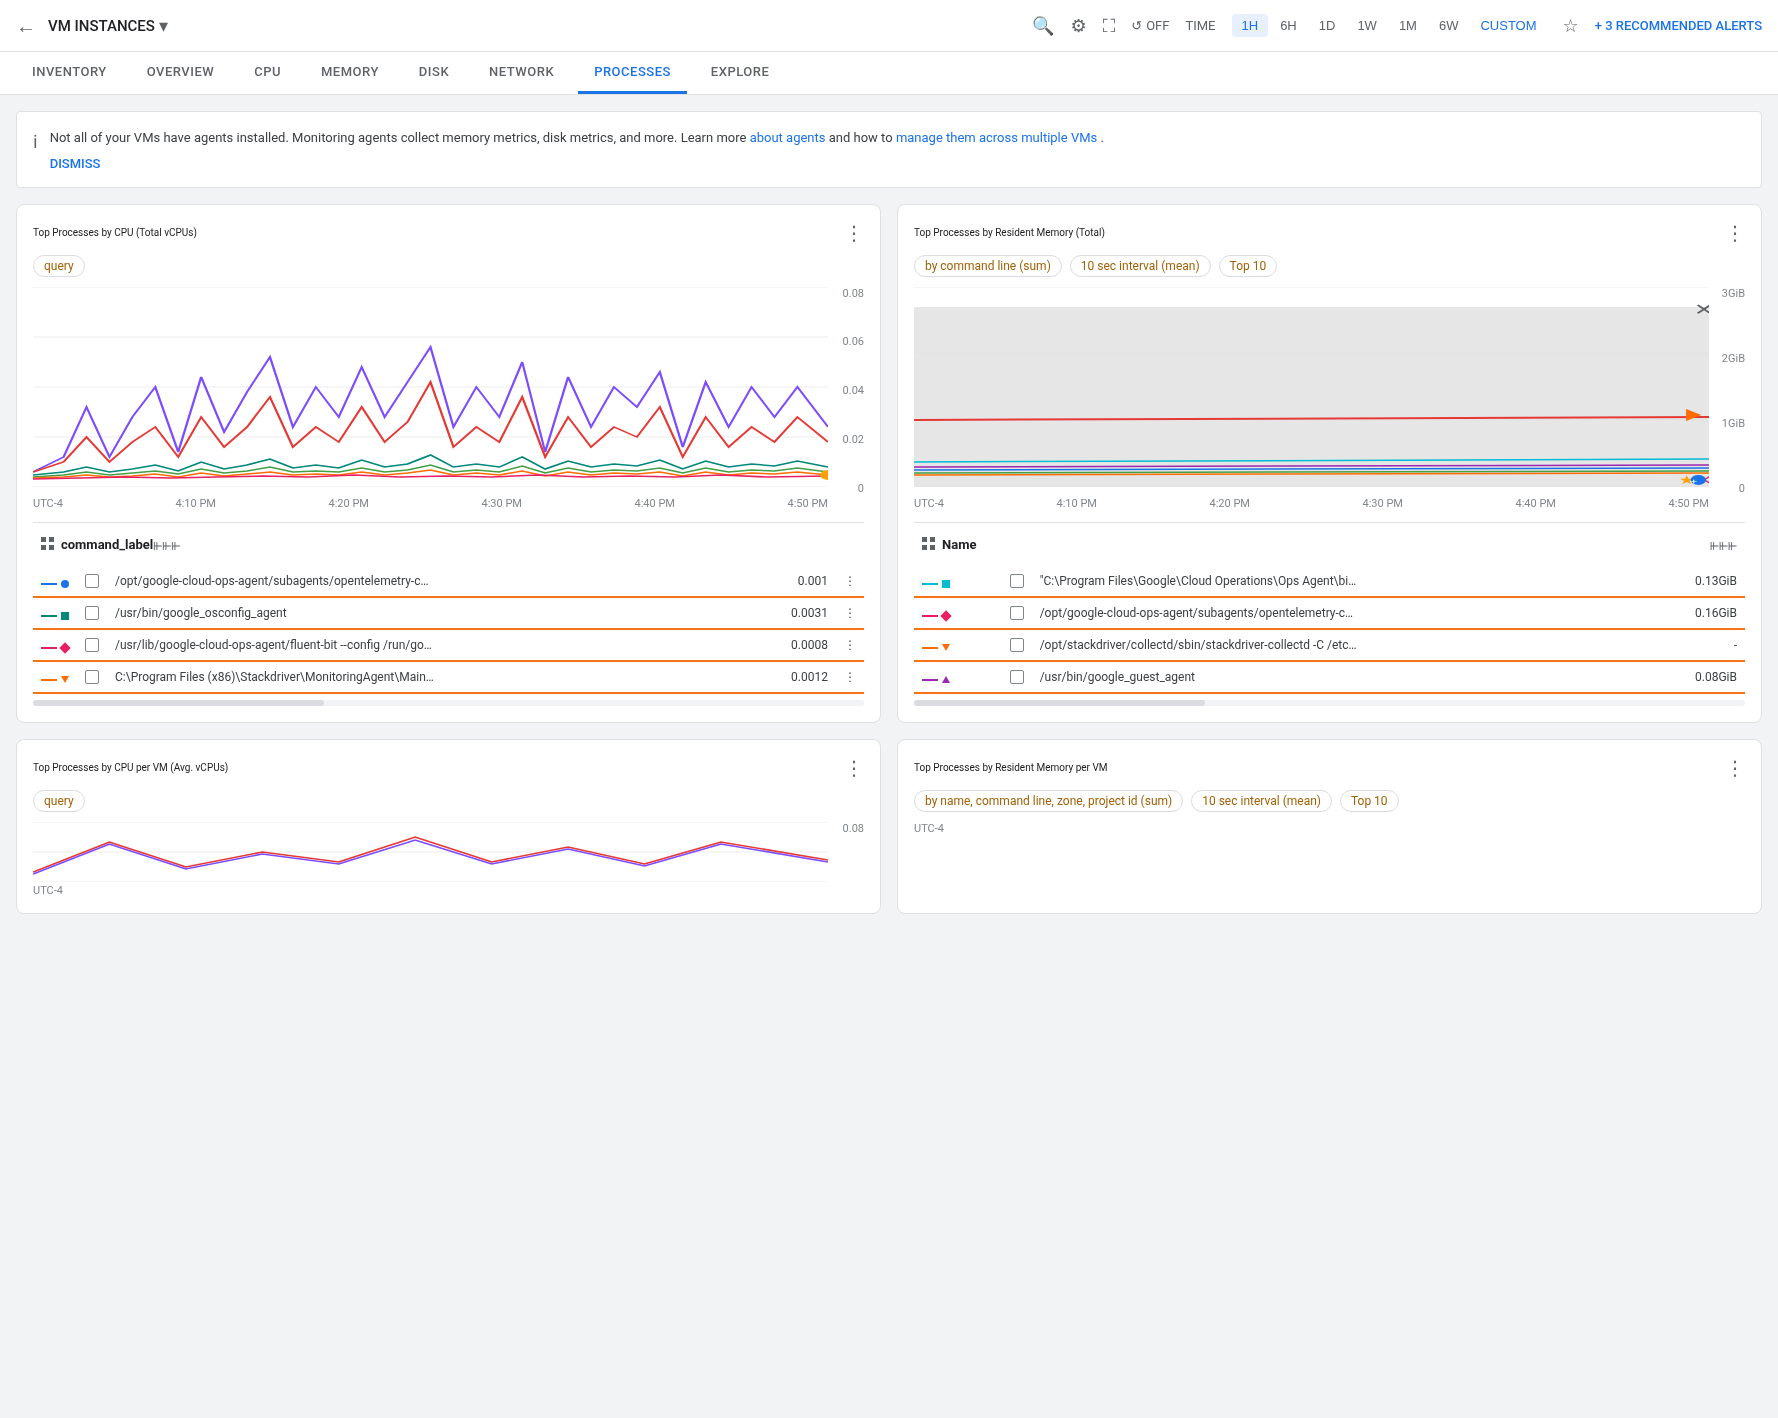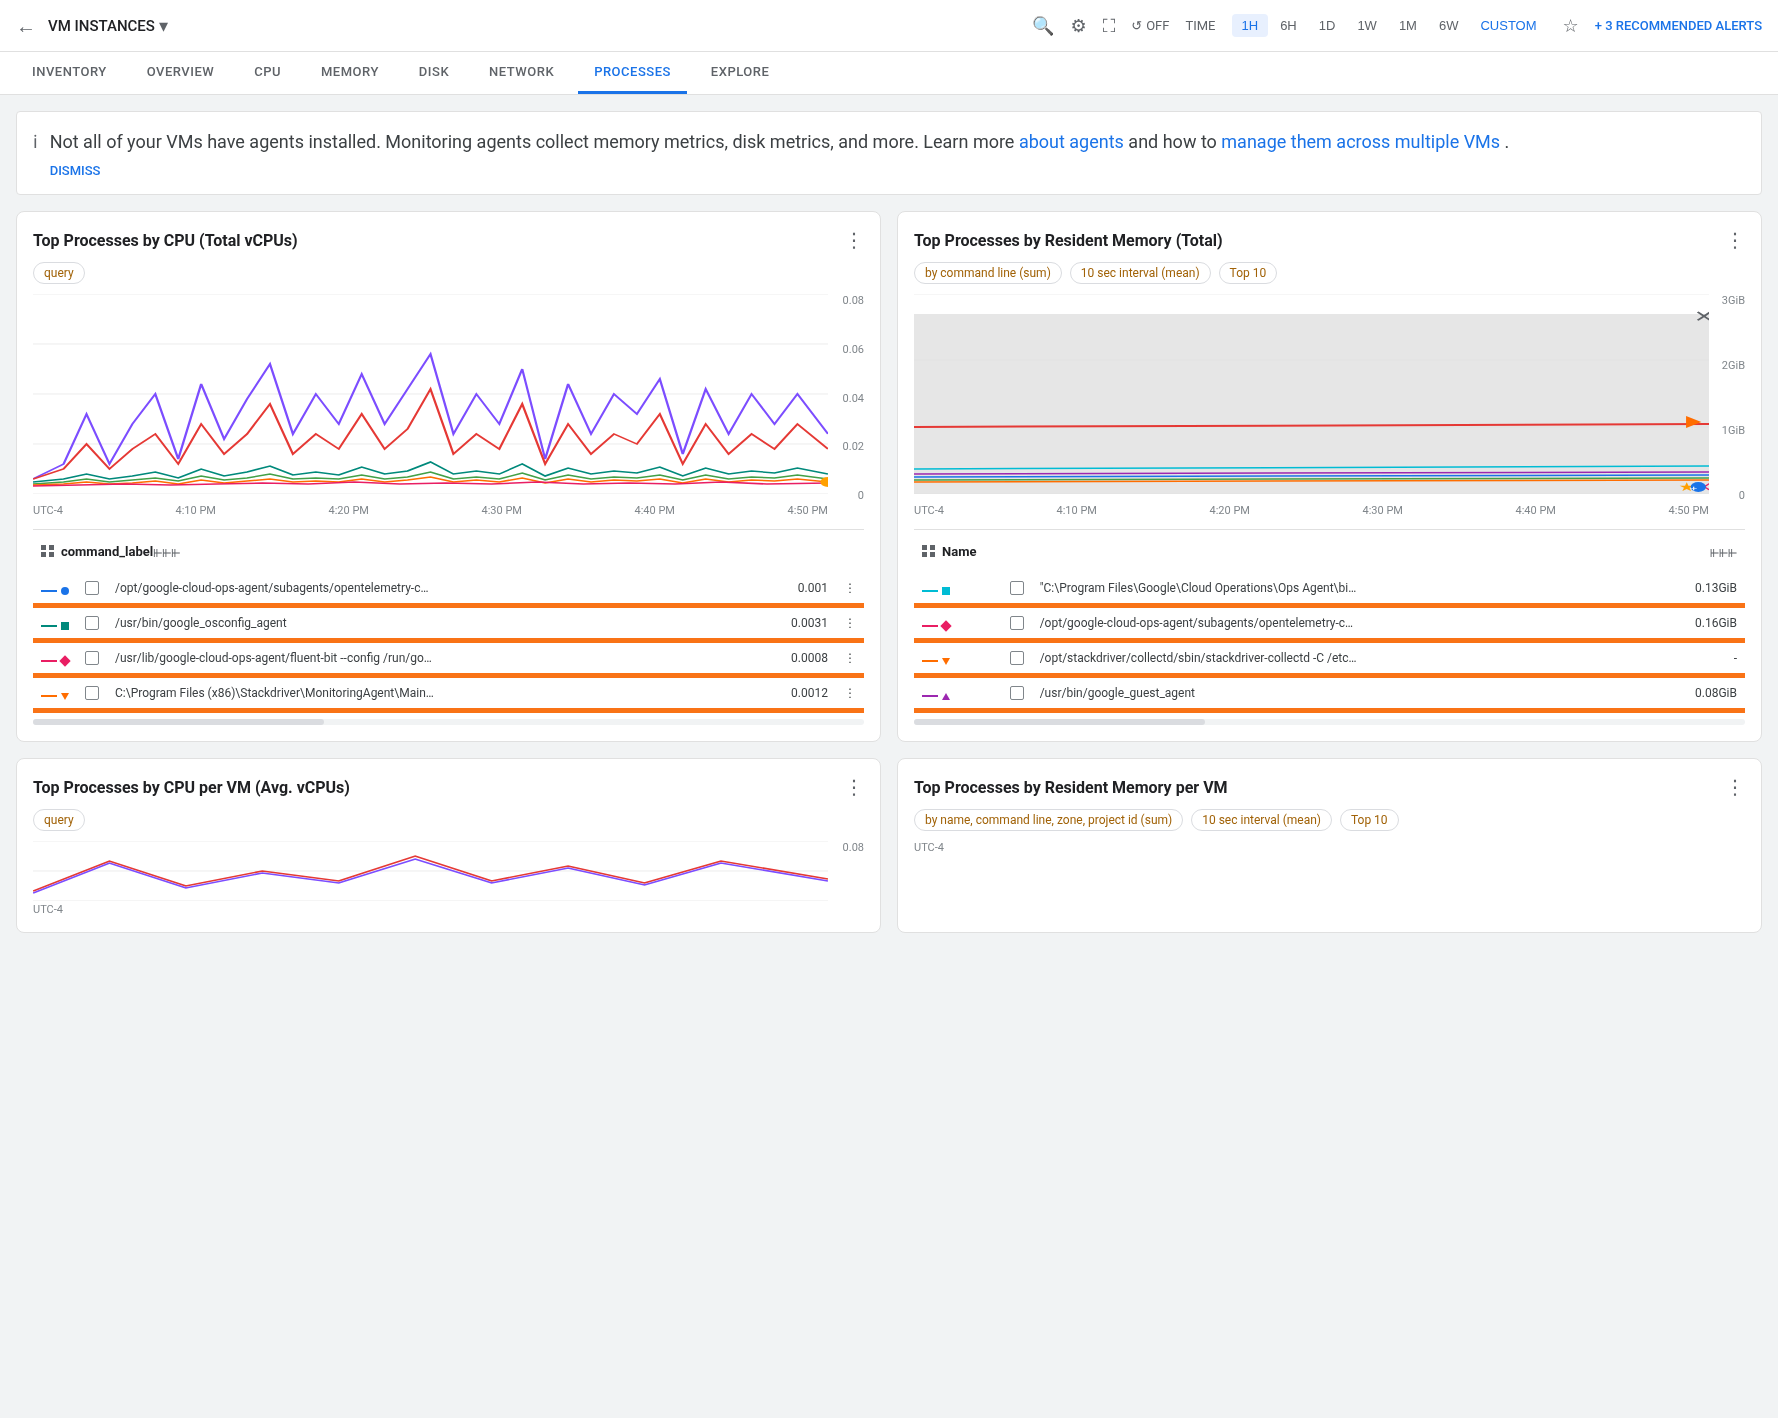--- a/index.html
+++ b/index.html
@@ -70,21 +70,21 @@
       background: #fff;
       border: 1px solid #e0e0e0;
       border-radius: 4px;
       margin: 16px 16px 8px 16px;
       padding: 16px;
       display: flex;
       gap: 12px;
       align-items: flex-start;
     }
     .info-icon { color: #5f6368; font-size: 18px; margin-top: 1px; }
-    .info-text { font-size: 18px; color: #3c4043; line-height: 1.5; }
+    .info-text { font-size: 13px; color: #3c4043; line-height: 1.5; }
     .info-link { color: #1a73e8; cursor: pointer; text-decoration: none; }
     .dismiss-btn { color: #1a73e8; font-size: 13px; font-weight: 500; cursor: pointer; margin-top: 8px; display: block; }
 
     
     .main-grid {
       display: grid;
       grid-template-columns: 1fr 1fr;
       gap: 16px;
       padding: 8px 16px 16px 16px;
     }
@@ -96,22 +96,22 @@
       border-radius: 8px;
       padding: 16px;
     }
     .card-header {
       display: flex;
       justify-content: space-between;
       align-items: center;
       margin-bottom: 10px;
     }
     .card-title {
-      font-size: 16px;
-      font-weight: 700;
+      font-size: 10px;
+      font-weight: 400;
       color: #202124;
     }
     .card-menu { color: #5f6368; font-size: 20px; cursor: pointer; }
     .card-chips { display: flex; gap: 8px; flex-wrap: wrap; margin-bottom: 10px; }
     .chip {
       border: 1px solid #dadce0;
       border-radius: 16px;
       padding: 3px 10px;
       font-size: 12px;
       color: #a16207;
@@ -143,21 +143,21 @@
       display: flex;
       justify-content: space-between;
       font-size: 11px;
       color: #80868b;
       margin-top: 2px;
       padding: 0 36px 0 0;
     }
 
     
     .data-table { width: 100%; border-collapse: collapse; margin-top: 8px; }
-    .table-row { border-bottom: 5px solid #f97316; }
+    .table-row { border-bottom: 2px solid #f97316; }
     .table-cell { padding: 8px 8px; font-size: 12px; color: #3c4043; vertical-align: middle; }
     .table-cell-value { text-align: right; }
 
     .checkbox-cell { width: 24px; }
     .checkbox { width: 14px; height: 14px; border: 1px solid #80868b; border-radius: 2px; cursor: pointer; }
 
     .table-icon-btn { cursor: pointer; color: #5f6368; }
     .col-picker-icon { font-size: 16px; }
 
     .grid-icon { display: inline-grid; grid-template-columns: 1fr 1fr; gap: 1px; width: 14px; height: 14px; }

